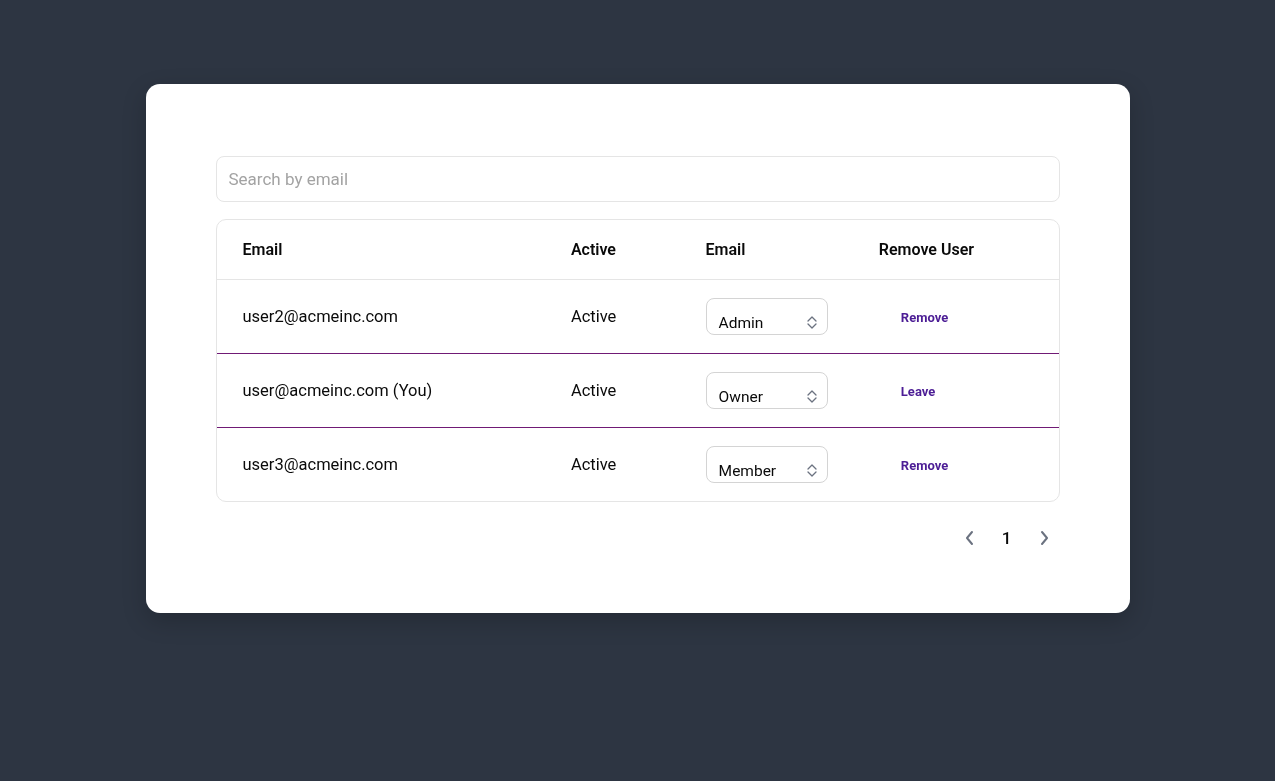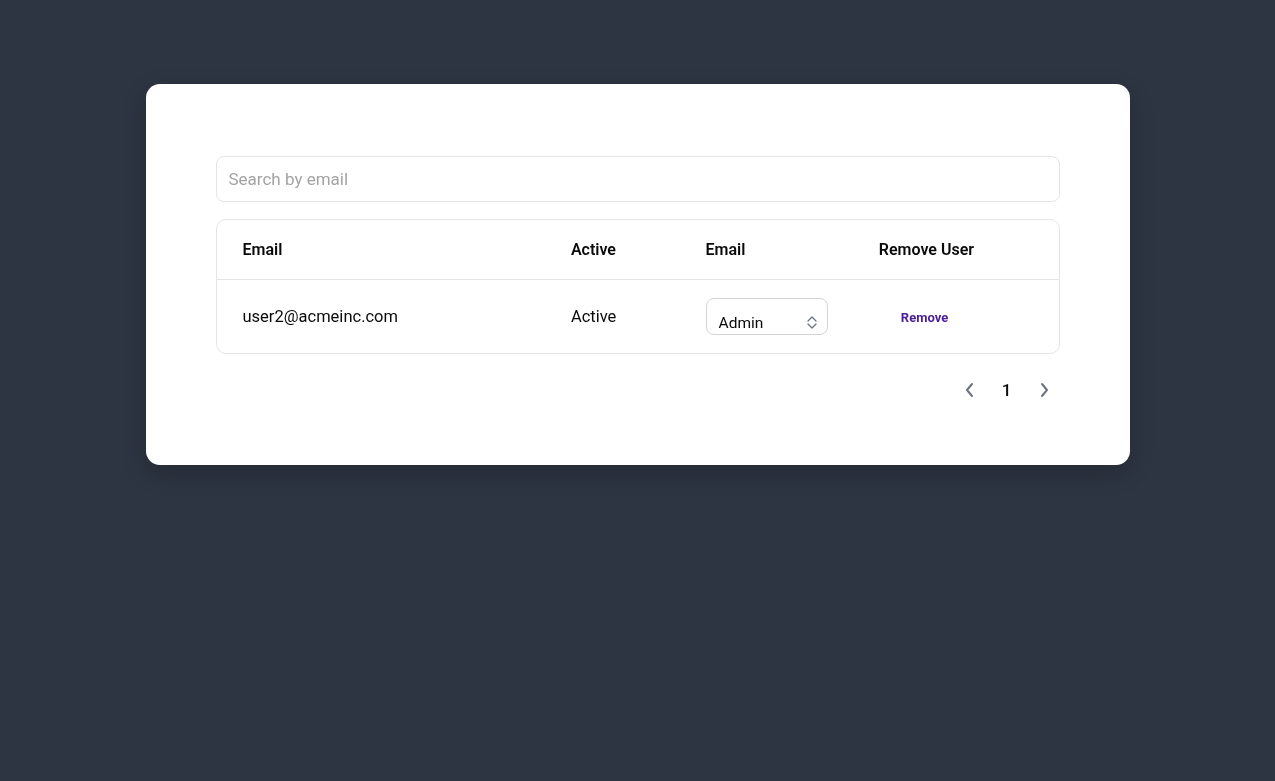--- a/index.html
+++ b/index.html
@@ -167,20 +167,60 @@
           <th class="col-action action-header">Remove User</th>
         </tr>
       </thead>
       <tbody>
         <tr>
           <td>user2@acmeinc.com</td>
           <td>Active</td>
           <td>
             <div class="role-select">
               <span>Admin</span>
+              <span class="select-icon">
+                <svg viewBox="0 0 10 6" fill="none">
+                    <path d="M1 5 L5 1 L9 5" stroke="currentColor" stroke-width="1.3" stroke-linecap="round" stroke-linejoin="round"></path>
+                  </svg>
+                <svg viewBox="0 0 10 6" fill="none">
+                    <path d="M1 1 L5 5 L9 1" stroke="currentColor" stroke-width="1.3" stroke-linecap="round" stroke-linejoin="round"></path>
+                  </svg>
+              </span>
+            </div>
+          </td>
+          <td class="action-cell">
+            <button class="action-link">Remove</button>
+          </td>
+        </tr>
+        <tr>
+          <td>user@acmeinc.com (You)</td>
+          <td>Active</td>
+          <td>
+            <div class="role-select">
+              <span>Owner</span>
+              <span class="select-icon">
+                <svg viewBox="0 0 10 6" fill="none">
+                    <path d="M1 5 L5 1 L9 5" stroke="currentColor" stroke-width="1.3" stroke-linecap="round" stroke-linejoin="round"></path>
+                  </svg>
+                <svg viewBox="0 0 10 6" fill="none">
+                    <path d="M1 1 L5 5 L9 1" stroke="currentColor" stroke-width="1.3" stroke-linecap="round" stroke-linejoin="round"></path>
+                  </svg>
+              </span>
+            </div>
+          </td>
+          <td class="action-cell">
+            <button class="action-link">Leave</button>
+          </td>
+        </tr>
+        <tr>
+          <td>user3@acmeinc.com</td>
+          <td>Active</td>
+          <td>
+            <div class="role-select">
+              <span>Member</span>
               <span class="select-icon">
                 <svg viewBox="0 0 10 6" fill="none">
                     <path d="M1 5 L5 1 L9 5" stroke="currentColor" stroke-width="1.3" stroke-linecap="round" stroke-linejoin="round"></path>
                   </svg>
                 <svg viewBox="0 0 10 6" fill="none">
                     <path d="M1 1 L5 5 L9 1" stroke="currentColor" stroke-width="1.3" stroke-linecap="round" stroke-linejoin="round"></path>
                   </svg>
               </span>
             </div>
           </td>

